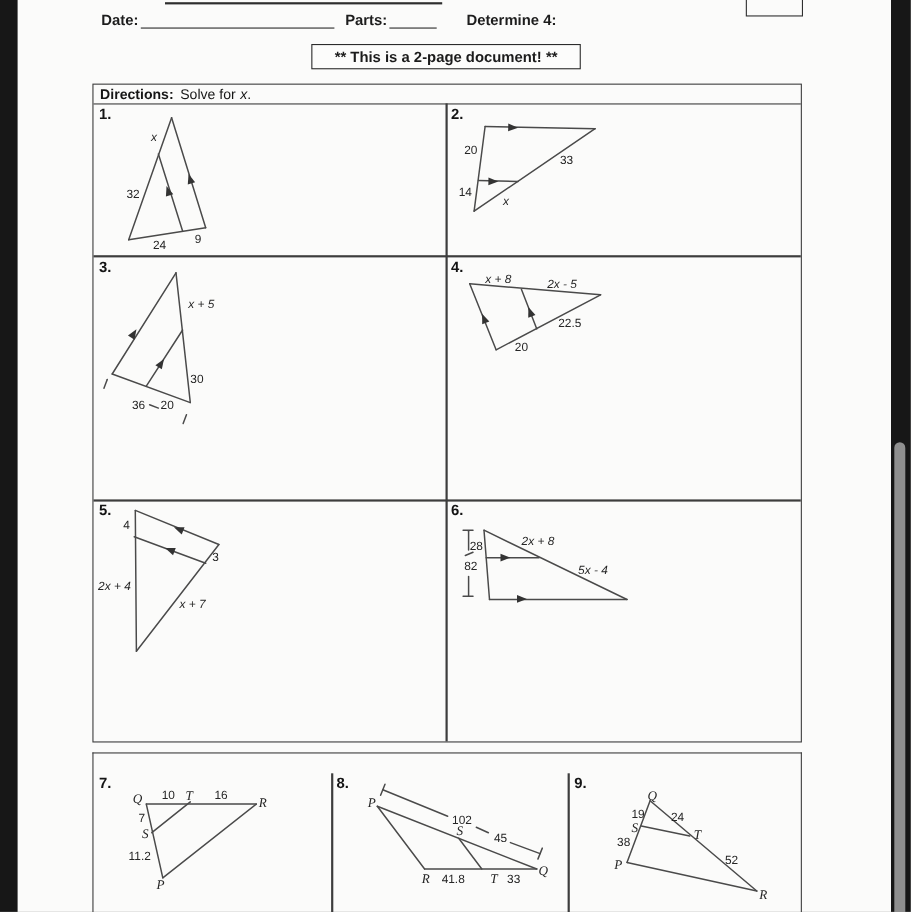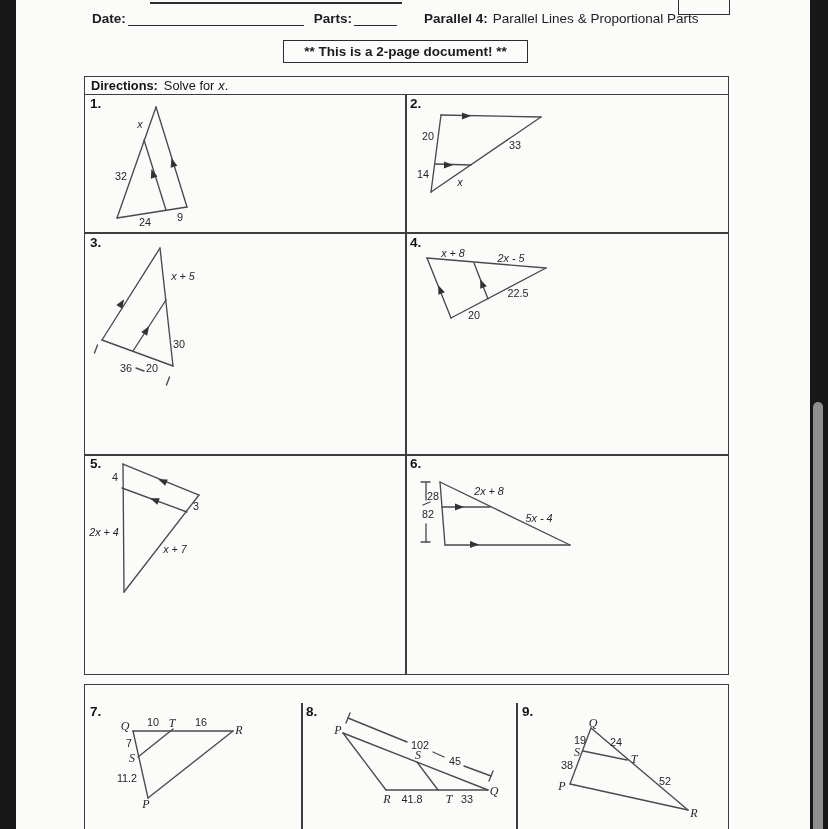--- a/index.html
+++ b/index.html
@@ -67,23 +67,22 @@
   <div class="name-line"></div>
   <div class="corner-box"></div>
 
   <div class="header-row">
     <b>Date:</b>
     <span class="fill-line" style="width:176px"></span>
     <span style="width:8px"></span>
     <b>Parts:</b>
     <span class="fill-line" style="width:43px"></span>
     <span style="width:25px"></span>
-    <b>Parallel 4:</b>
+    <b>Determine 4:</b>
     <span style="width:5px"></span>
-    <span>Parallel Lines &amp; Proportional Parts</span>
   </div>
 
   <div class="banner-wrap">
     <span class="banner">** This is a 2-page document! **</span>
   </div>
 
   <div class="tbl" style="left:68px;top:76px;width:643px;height:597px;">
     <div class="dirrow">
       <b>Directions:</b><span class="sp">Solve for</span><i>x</i><span>.</span>
     </div>

